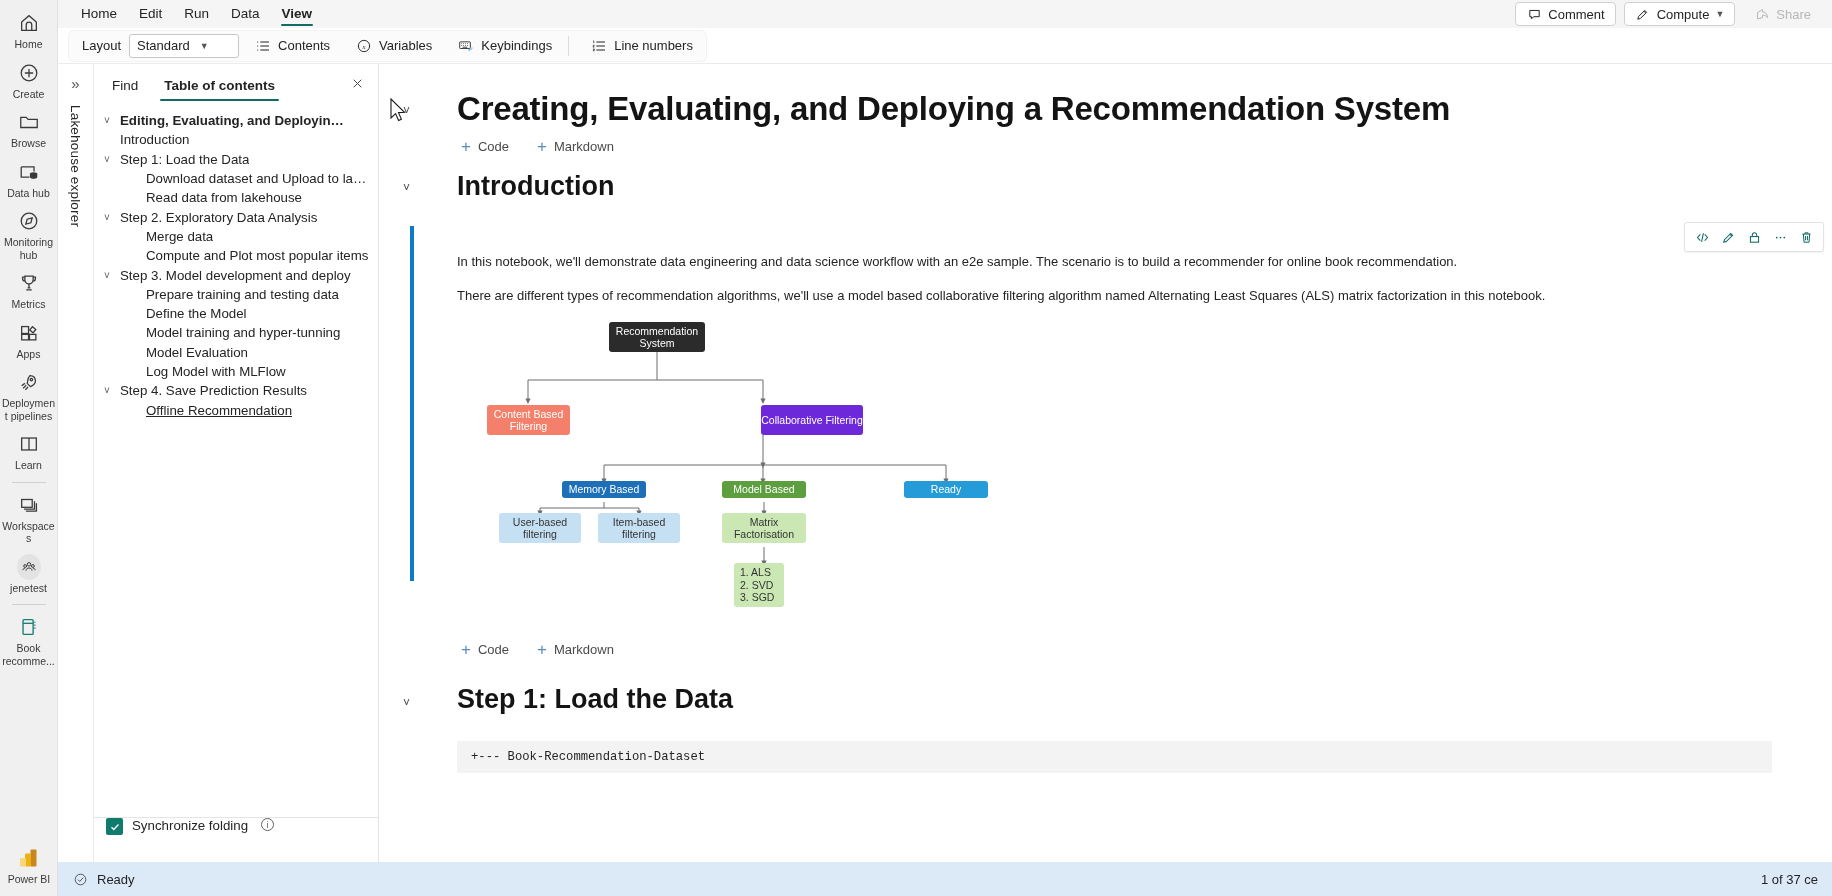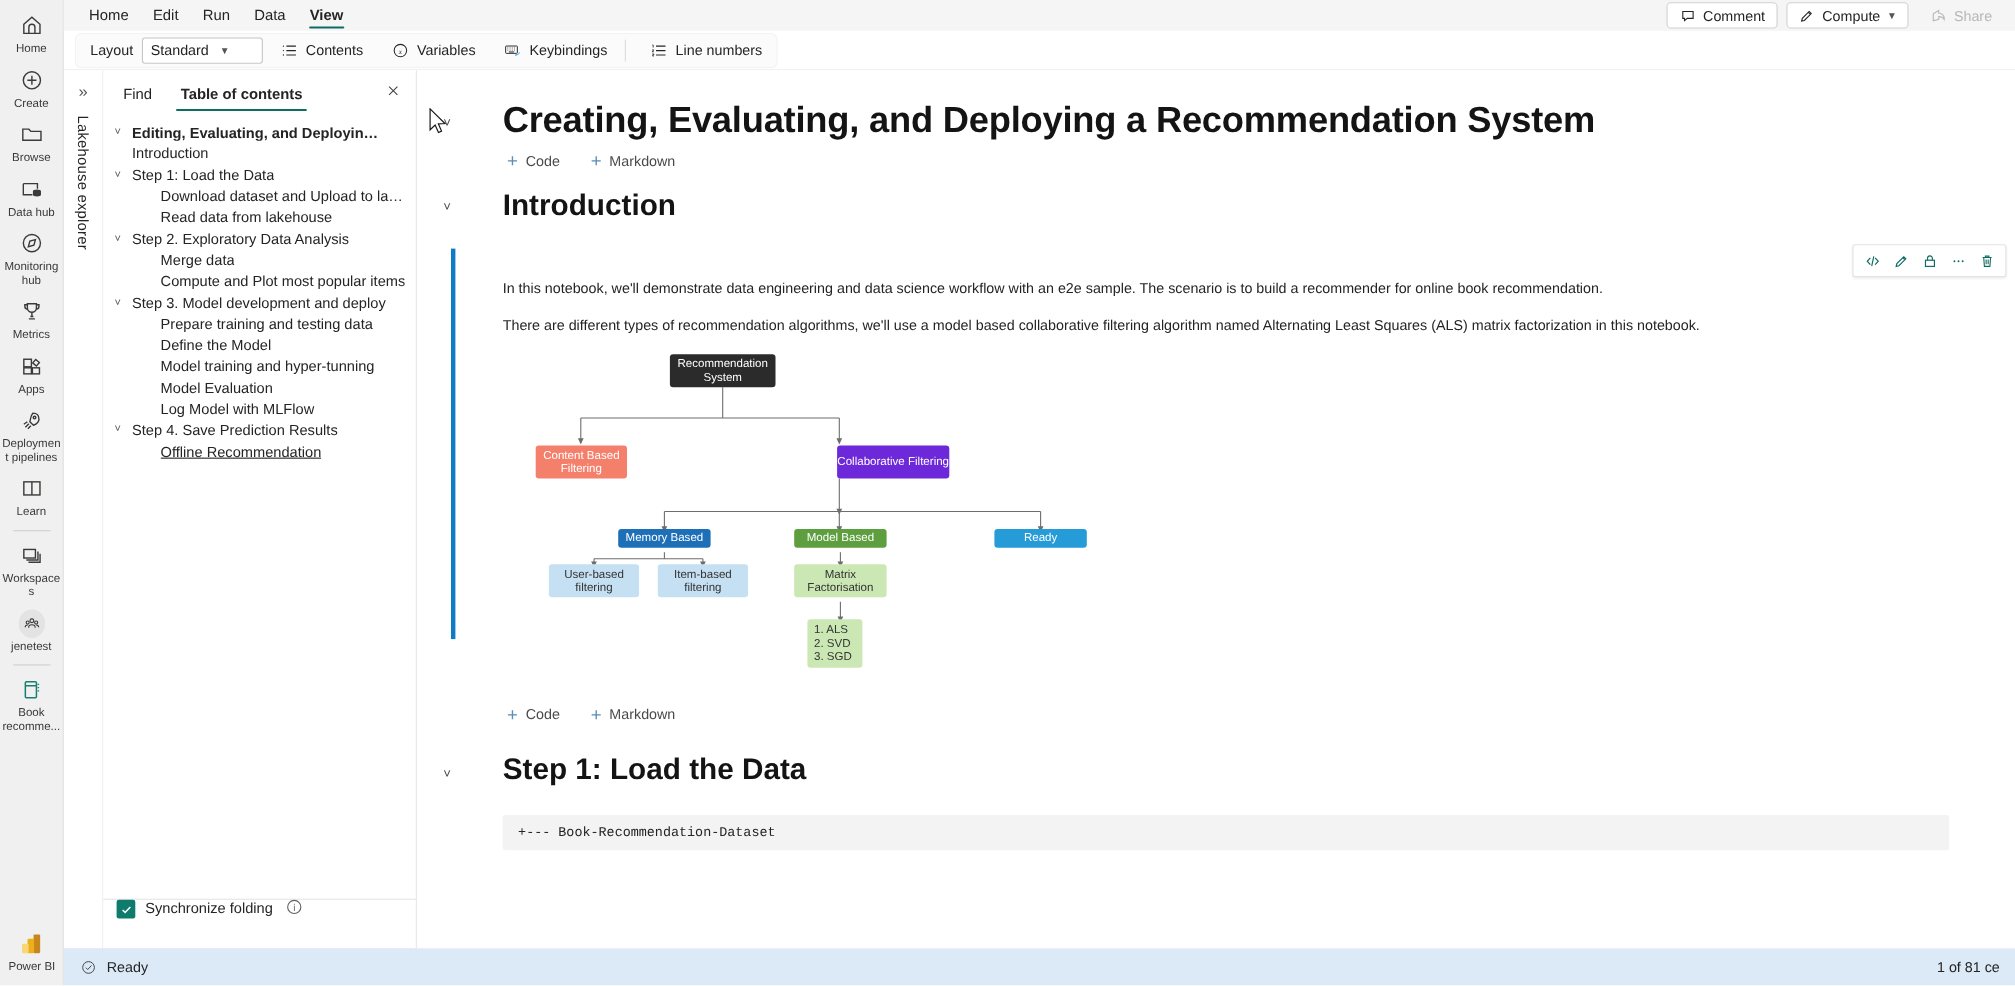--- a/index.html
+++ b/index.html
@@ -739,17 +739,17 @@
     <div class="status">
       <div class="status-left">
         <span class="ico">
           <svg width="15" height="15" viewBox="0 0 24 24" stroke="#424242" stroke-width="1.4" fill="none">
             <circle cx="12" cy="12" r="8.5"></circle>
               <path d="M8 12.3l2.8 2.8L16.3 9"></path>
           </svg>
         </span>
         <span>Ready</span>
       </div>
-      <div class="status-right">1 of 81 ce</div>
+      <div class="status-right">1 of 37 ce</div>
     </div>
 
   </div>
 </div>
 
 </body></html>

